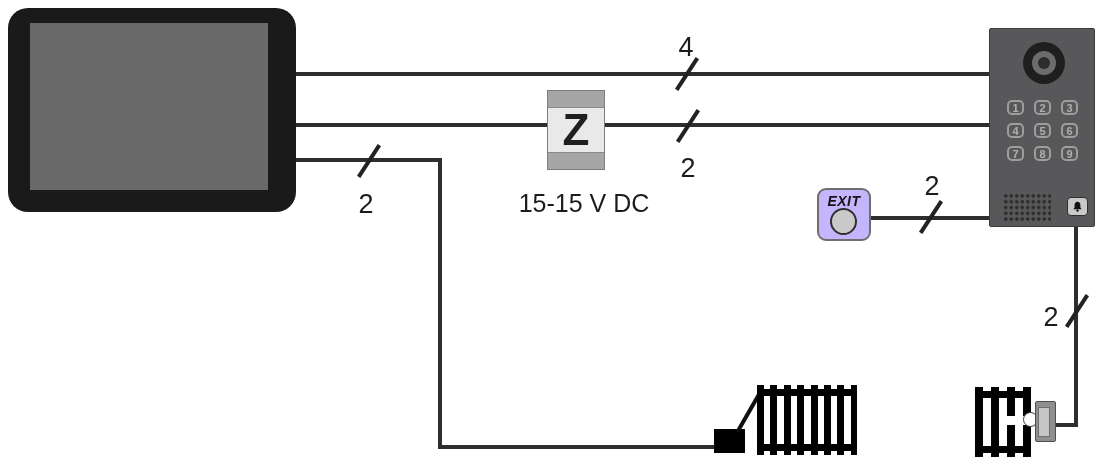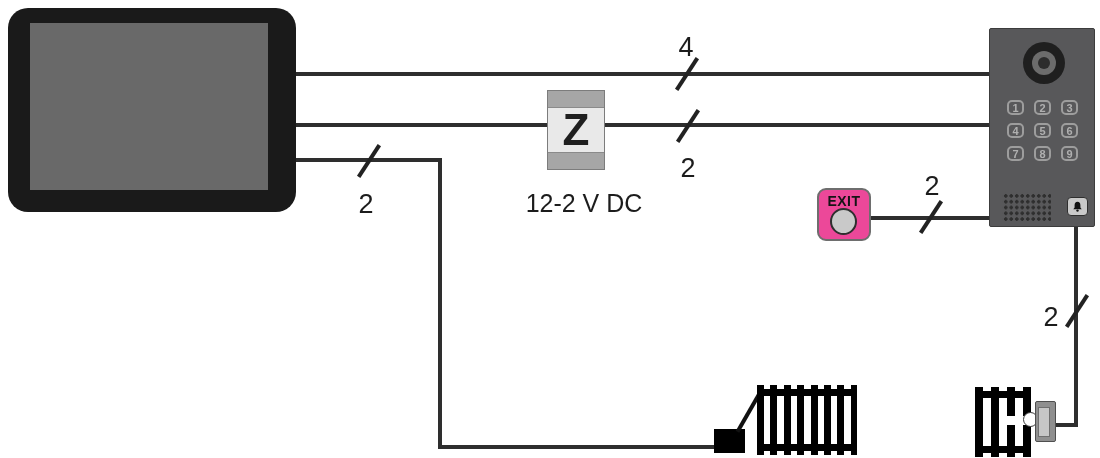--- a/index.html
+++ b/index.html
@@ -20,22 +20,22 @@
   
   .psu{left:547px;top:90px;width:58px;height:80px;background:#e9e9e9;border:1px solid #7c7c7c;box-sizing:border-box;}
   .psu-band{position:absolute;left:0;width:100%;height:16px;background:#a6a6a6;}
   .psu-band.top{top:0;border-bottom:1px solid #8a8a8a;}
   .psu-band.bottom{bottom:0;border-top:1px solid #8a8a8a;}
   .psu-letter{position:absolute;left:0;top:16px;width:100%;height:46px;display:flex;
     align-items:center;justify-content:center;font-size:44px;font-weight:bold;color:#1f1f1f;}
   .psu-voltage{position:absolute;left:584px;top:203px;transform:translate(-50%,-50%);
     font-size:25px;color:#1c1c1c;white-space:nowrap;}
   
-  .exit-btn{left:817px;top:188px;width:54px;height:53px;background:#ec4899;
-    border:2px solid #6e6e6e;border-radius:9px;box-sizing:border-box;}
+  .exit-btn{left:817px;top:188px;width:54px;height:53px;background:#c4b5fd;
+    border:2px solid #6e6e6e;border-radius:9px;box-sizing:border-box;font-style:italic;}
   .exit-label{position:absolute;left:0;top:3px;width:100%;text-align:center;
     font-size:14px;font-weight:bold;color:#141414;letter-spacing:.5px;}
   .exit-circle{position:absolute;left:11px;top:18px;width:27px;height:27px;border-radius:50%;
     background:#c9c9c9;border:2px solid #2f2f2f;box-sizing:border-box;}
   
   .panel{left:989px;top:28px;width:106px;height:199px;background:#58585a;
     border:1px solid #3c3c3c;border-radius:2px;box-sizing:border-box;}
   .camera{position:absolute;left:33px;top:13px;width:42px;height:42px;border-radius:50%;
     background:#1f1f1f;display:flex;align-items:center;justify-content:center;}
   .camera-ring{width:24px;height:24px;border-radius:50%;background:#6c6c6c;
@@ -96,21 +96,21 @@
 
   <div class="abs monitor">
     <div class="screen"></div>
   </div>
 
   <div class="abs psu">
     <div class="psu-band top"></div>
     <div class="psu-letter">Z</div>
     <div class="psu-band bottom"></div>
   </div>
-  <div class="psu-voltage">12-2 V DC</div>
+  <div class="psu-voltage">15-15 V DC</div>
 
   <div class="abs exit-btn">
     <div class="exit-label">EXIT</div>
     <div class="exit-circle"></div>
   </div>
 
   <div class="abs panel">
     <div class="camera">
       <div class="camera-ring">
         <div class="camera-center"></div>

